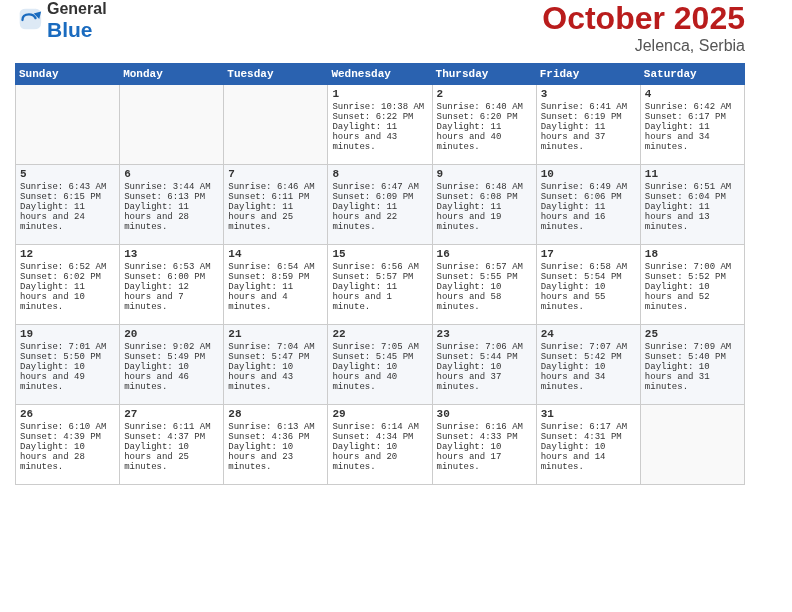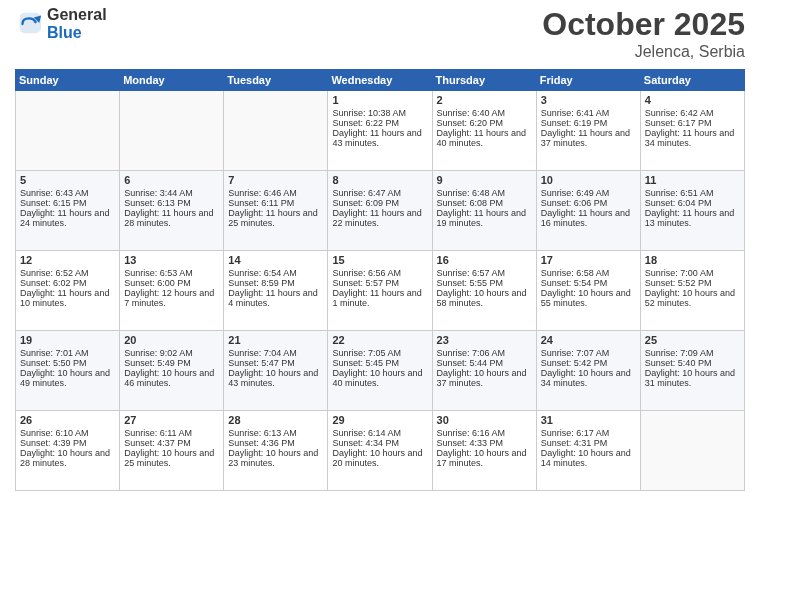--- a/index.html
+++ b/index.html
@@ -6,21 +6,21 @@
     body {
       width: 792px;
       height: 612px;
       font-family: Arial, sans-serif;
       background: #fff;
       overflow: hidden;
     }
     .page {
       width: 760px;
       height: 612px;
-      padding: 6px 15px;
+      padding: 0 15px;
     }
     .header {
       display: flex;
       justify-content: space-between;
       align-items: flex-start;
       margin-bottom: 8px;
     }
     .logo {
       display: flex;
       align-items: center;
@@ -30,44 +30,45 @@
       display: flex;
       flex-direction: column;
       line-height: 1.1;
     }
     .logo-general {
       font-size: 16px;
       font-weight: bold;
       color: #333;
     }
     .logo-blue {
-      font-size: 16px;
+      font-size: 21px;
       font-weight: bold;
       color: #1a6bbf;
     }
     .logo-icon {
       width: 28px;
       height: 28px;
     }
     .title-block {
       text-align: right;
     }
     .month-title {
       font-size: 32px;
       font-weight: bold;
-      color: #404040;
+      color: #b91c1c;
     }
     .location {
       font-size: 16px;
       color: #555;
     }
     .calendar {
       width: 100%;
       border-collapse: collapse;
       table-layout: fixed;
+      font-family: Liberation Mono, monospace;
     }
     .calendar th {
       background: #2a62b0;
       color: #fff;
       font-size: 11px;
       font-weight: bold;
       padding: 4px 3px;
       text-align: left;
       border: 1px solid #2a62b0;
     }

